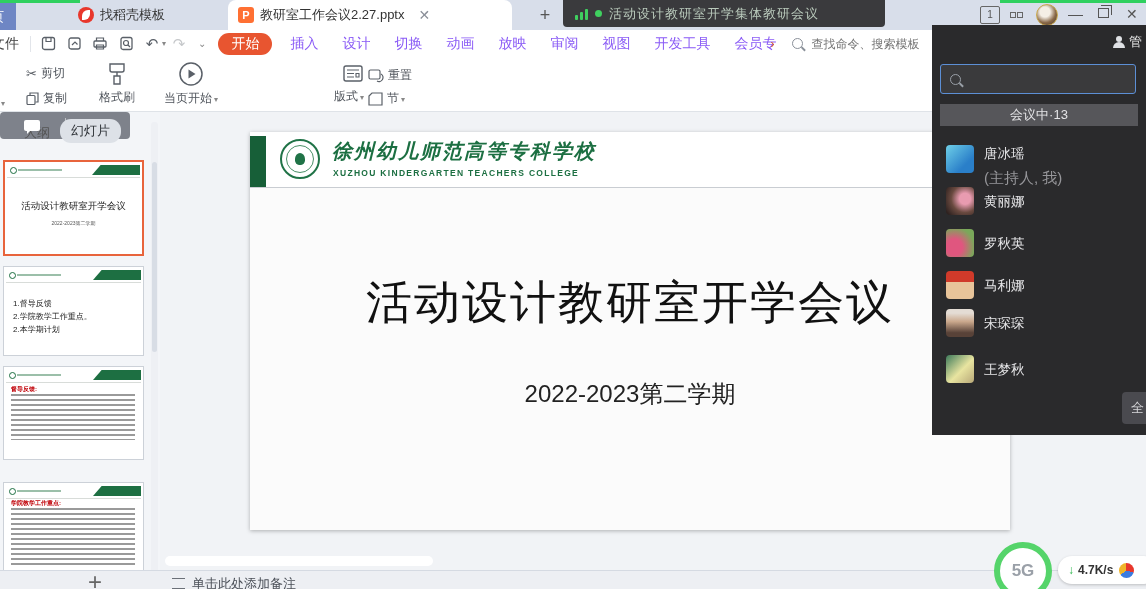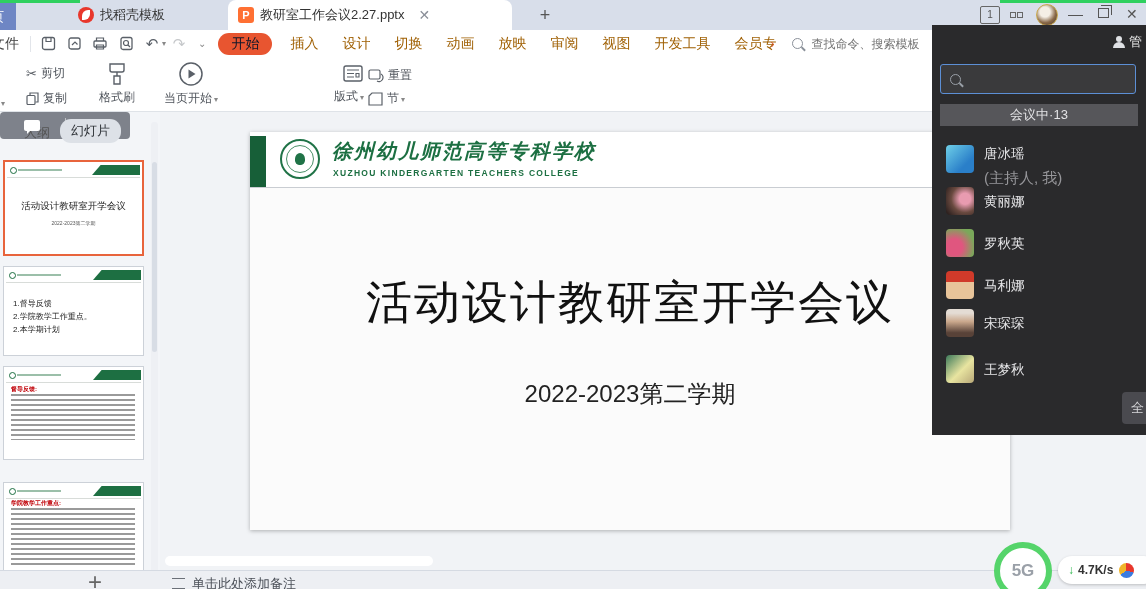--- a/index.html
+++ b/index.html
@@ -42,22 +42,22 @@
   #file-menu{width:26px;overflow:hidden;flex:none;}
   #file-menu span{display:inline-block;margin-left:-9px;font-size:14px;color:#444;}
   .qdivider{width:1px;height:16px;background:#e2e5ea;margin:0 4px;flex:none;}
   .qico{width:22px;height:20px;flex:none;margin:0 2px;display:flex;align-items:center;justify-content:center;color:#5a6068;}
   .qico svg{display:block;}
   .caret-sm{color:#888;font-size:8px;flex:none;margin-left:-3px;}
   .caret-sm::after{content:"▾";}
   .dim{opacity:.35;}
   #collapse-caret{color:#888;font-size:10px;margin:0 6px;}
   #collapse-caret::after{content:"⌄";}
-  .mtab{font-size:14px;color:#a16207;padding:0 12px;white-space:nowrap;flex:none;}
-  .mtab.active{background:#e85530;color:#0f172a;border-radius:12px;padding:2px 13px;margin:8px 6px;}
+  .mtab{font-size:14px;color:#8b5cf6;padding:0 12px;white-space:nowrap;flex:none;}
+  .mtab.active{background:#e85530;color:#ffffff;border-radius:12px;padding:2px 13px;margin:8px 6px;}
   #member-chev{color:#d6582a;font-size:12px;margin-left:-8px;flex:none;}
   #menu-search{display:flex;align-items:center;gap:6px;margin-left:18px;flex:none;width:170px;}
   .mag{width:9px;height:9px;border:1.5px solid #8a9099;border-radius:50%;position:relative;flex:none;}
   .mag::after{content:"";position:absolute;left:8px;top:9px;width:5px;height:1.5px;background:#8a9099;transform:rotate(45deg);}
   #menu-search input{border:none;outline:none;font-size:12px;color:#666;width:130px;background:transparent;}
   #cloud-sync{display:flex;align-items:center;gap:3px;margin-left:30px;color:#5a6068;flex:none;}
   .cloud{width:16px;height:11px;border:1.5px solid #6b7078;border-radius:8px 8px 2px 2px;position:relative;}
   .cloud::after{content:"✓";position:absolute;right:-4px;bottom:-5px;width:10px;height:10px;background:#2db84d;color:#fff;border-radius:50%;font-size:7px;line-height:10px;text-align:center;}
   
   #ribbon{left:0;top:57px;width:1146px;height:55px;background:#fff;border-bottom:1px solid #dfe3e8;box-sizing:border-box;}
@@ -154,20 +154,29 @@
     <div id="docer-tab" class="abs ttab">
       <span class="docer-ico"></span>
       <span>找稻壳模板</span>
     </div>
     <div id="file-tab" class="abs ttab">
       <span class="ppt-ico">P</span>
       <span>教研室工作会议2.27.pptx</span>
       <span class="tab-close"></span>
     </div>
     <div id="newtab" class="abs">+</div>
+    <div id="meet-banner" class="abs">
+      <span class="sigbars">
+          <i></i>
+          <i></i>
+          <i></i>
+        </span>
+      <span class="greendot"></span>
+      <span class="btxt">活动设计教研室开学集体教研会议</span>
+    </div>
     <div id="ico-onewin" class="abs wctl">1</div>
     <div id="ico-grid" class="abs wctl"><i></i><i></i><br><i></i><i></i></div>
     <div id="ico-avatar" class="abs"></div>
     <div id="ico-min" class="abs wctl"></div>
     <div id="ico-restore" class="abs wctl"></div>
     <div id="ico-close" class="abs wctl"></div>
   </div>
 
   <div id="menubar" class="abs">
     <div id="file-menu"><span>文件</span></div>

